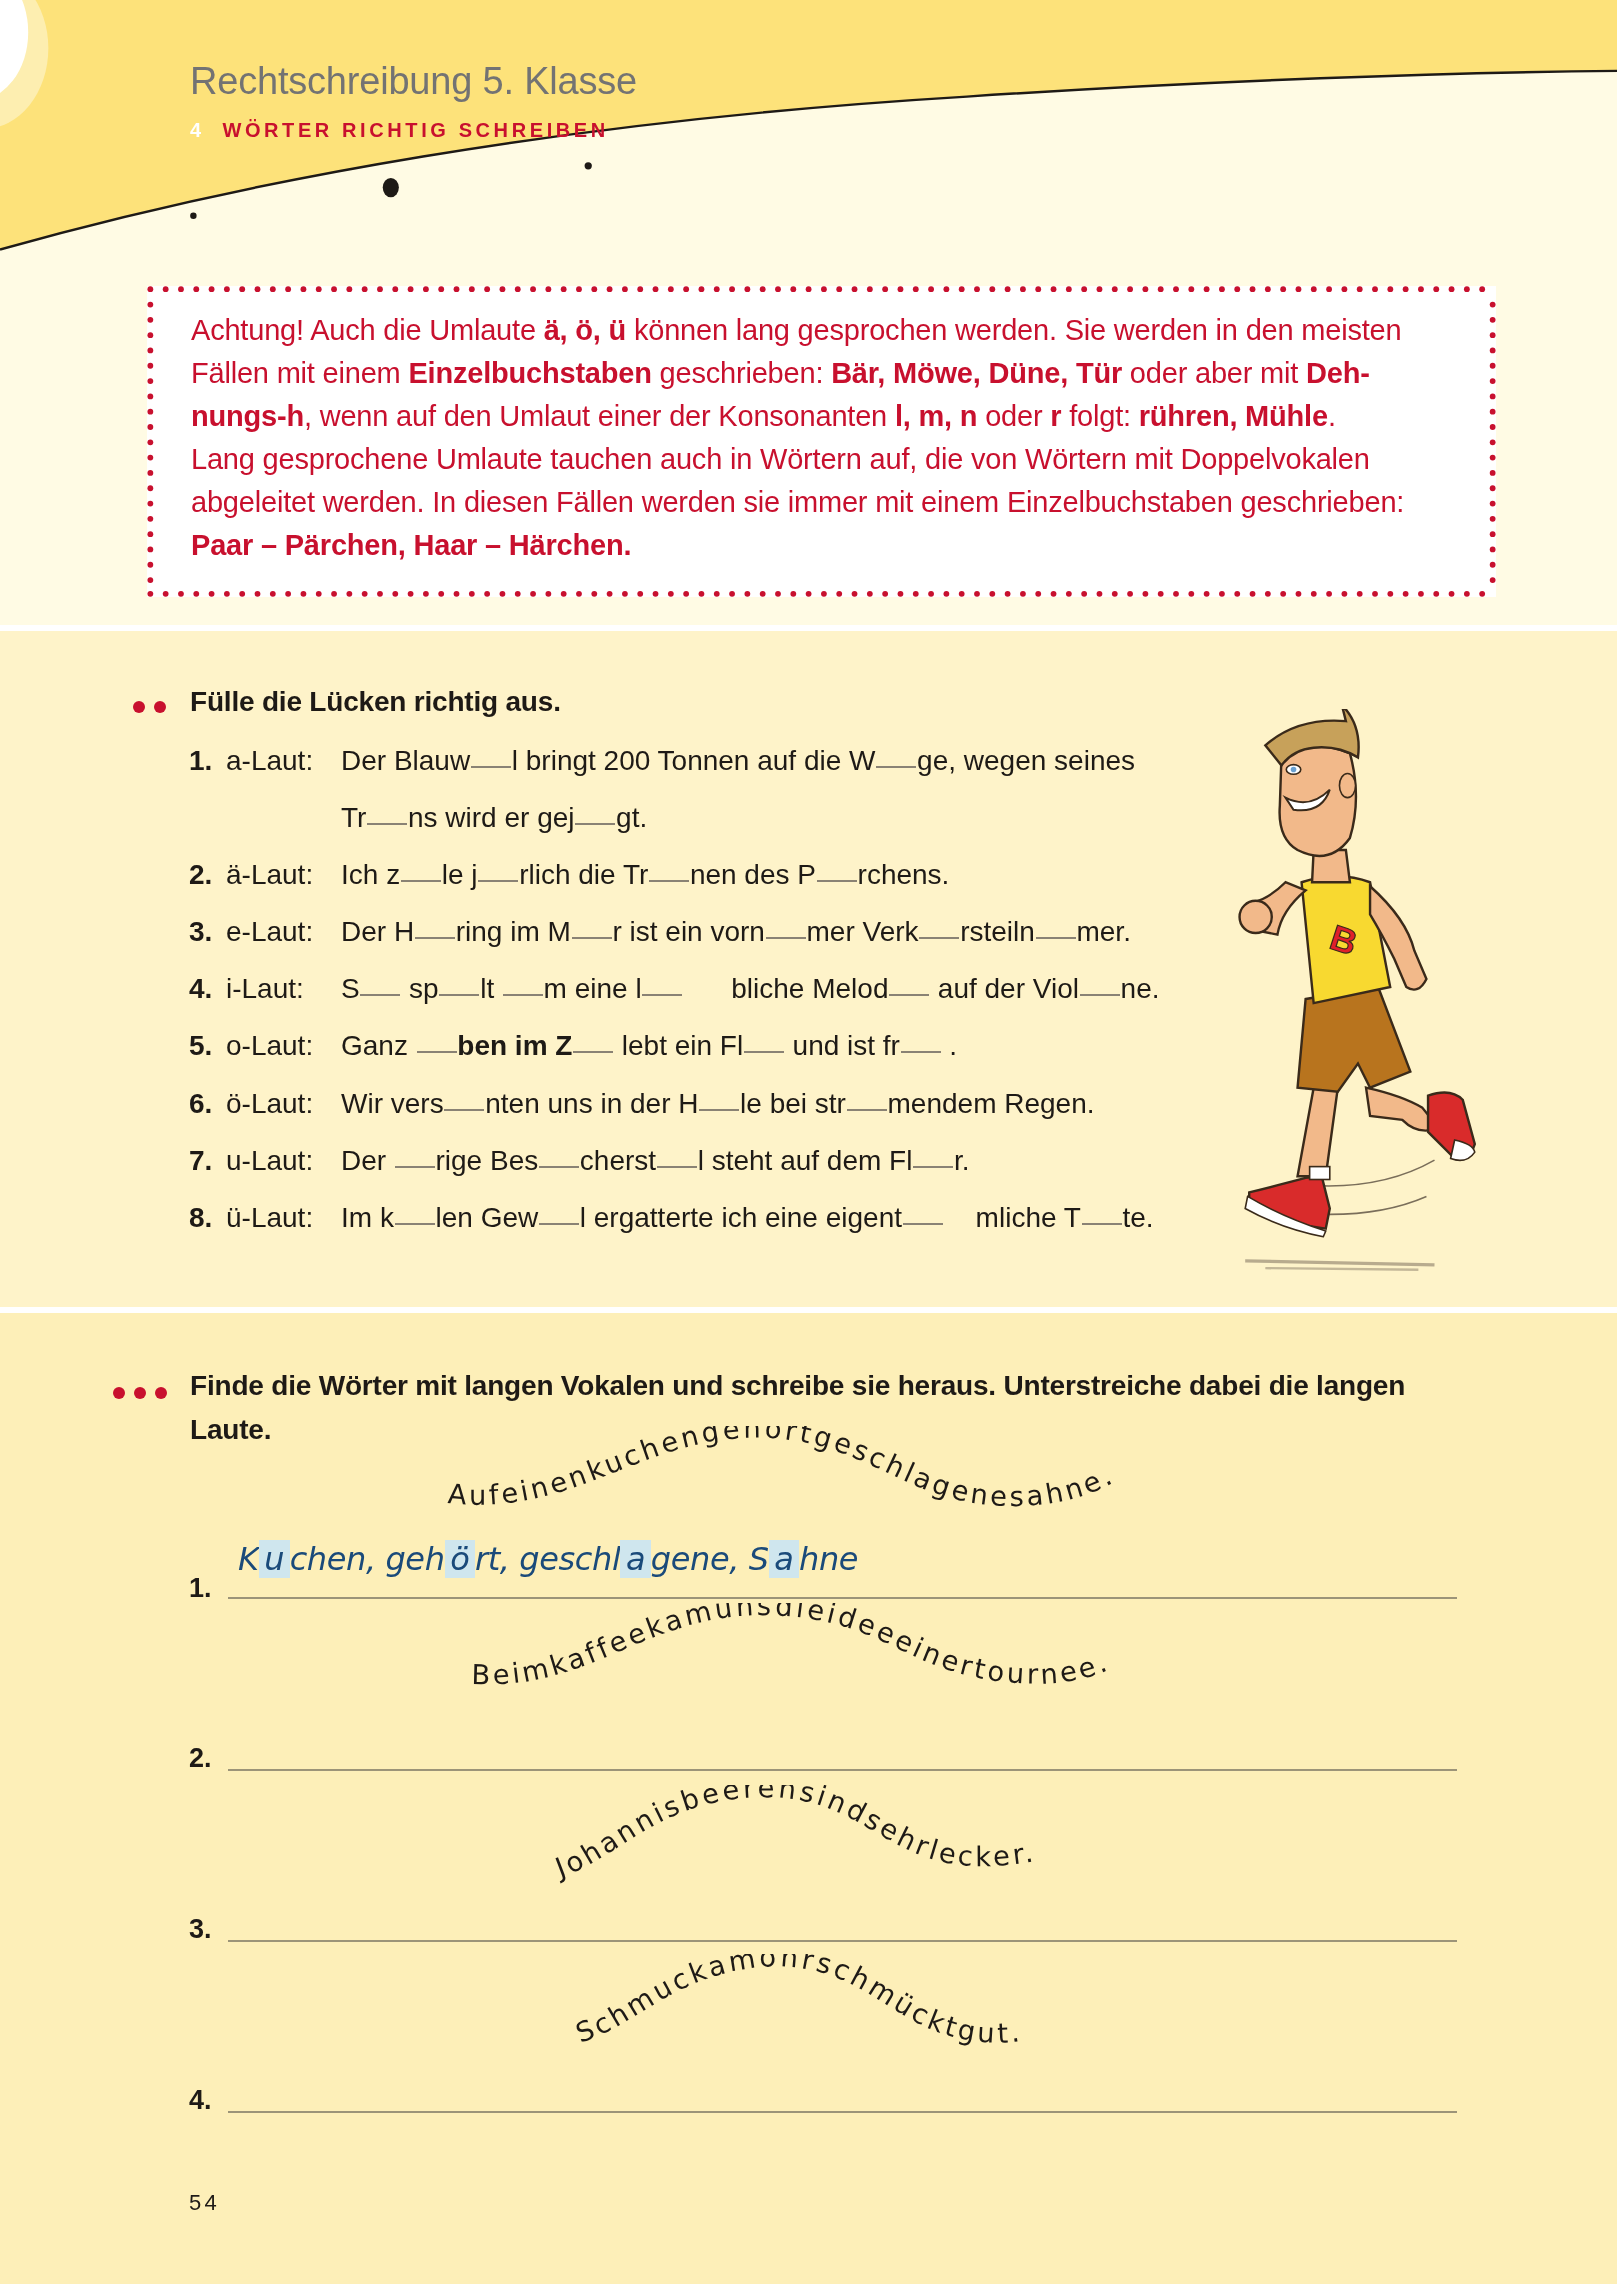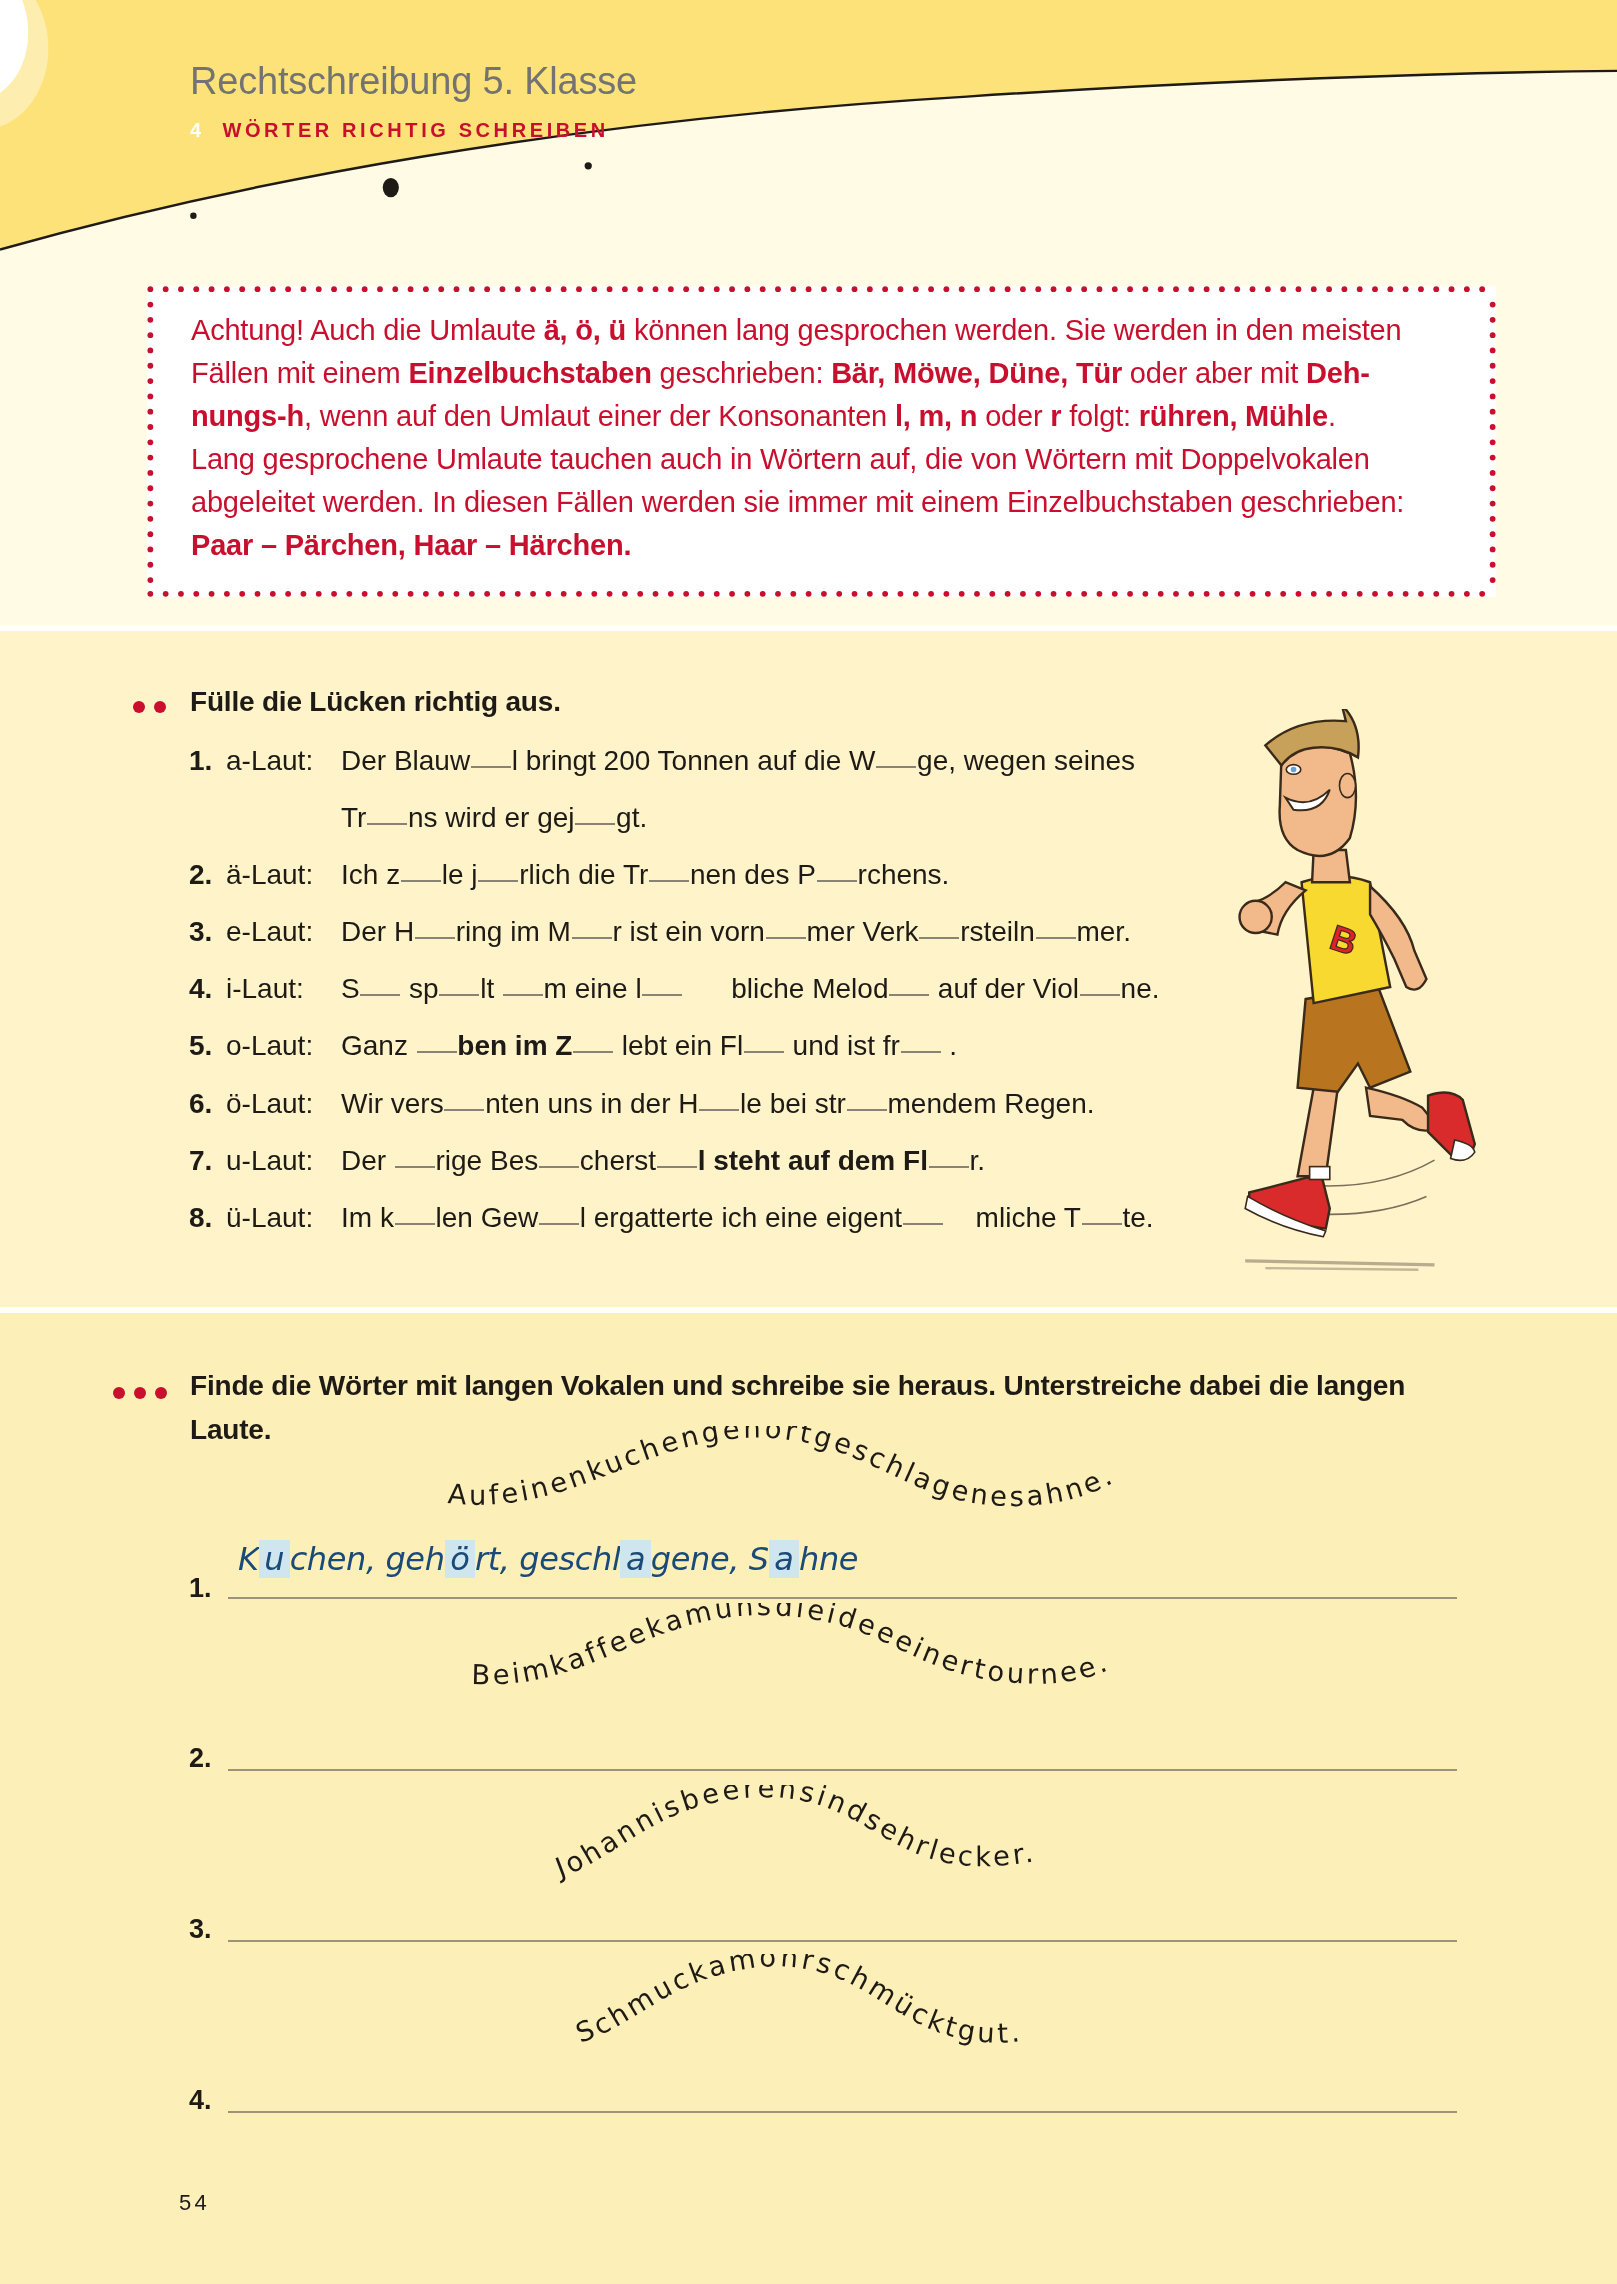--- a/index.html
+++ b/index.html
@@ -59,21 +59,21 @@
 
   .answer-line { position:absolute; left:228px; width:1229px; height:0; border-top:2.4px solid #9c9478; }
   .answer-num { position:absolute; left:189px; font-weight:bold; font-size:27px; }
 
   #handwritten {
     position:absolute; left:238px; top:1540px; font-size:32px; color:#1a4a7a;
     font-family:"DejaVu Sans", sans-serif; font-style:italic; white-space:nowrap; letter-spacing:-0.4px;
   }
   .hl { background:#cfe6ee; padding:0 5.6px; }
 
-  #page-number { position:absolute; left:179px; top:2190px; font-size:22px; letter-spacing:3.2px; }
+  #page-number { position:absolute; left:189px; top:2190px; font-size:22px; letter-spacing:3.2px; }
 </style>
 </head>
 <body>
 
 <svg id="header-bg" viewBox="0 0 2008 780" preserveAspectRatio="none">
   <rect x="0" y="0" width="2008" height="780" fill="#fffbe4"></rect>
   <path d="M0,310 C300,225 700,150 1200,120 C1500,100 1800,90 2008,88 L2008,0 L0,0 Z" fill="#fde27a"></path>
   <path d="M0,310 C300,225 700,150 1200,120 C1500,100 1800,90 2008,88" fill="none" stroke="#1e1a16" stroke-width="3"></path>
   <circle cx="240" cy="268" r="4" fill="#1e1a16"></circle>
   <ellipse cx="485" cy="233" rx="10" ry="12" fill="#1e1a16"></ellipse>
@@ -429,21 +429,21 @@
     <div class="ex-row" style="top: 1145px;">
       <span class="ex-num">7.</span>
       <span class="ex-label">u-Laut:</span>
       <span class="ex-sentence">
         <span style="white-space: pre;">Der </span>
         <span class="gap"></span>
         <span style="white-space: pre;">rige Bes</span>
         <span class="gap"></span>
         <span style="white-space: pre;">cherst</span>
         <span class="gap"></span>
-        <span style="white-space: pre; font-weight: bold;">l steht auf dem Fl</span>
+        <span style="white-space: pre;">l steht auf dem Fl</span>
         <span class="gap"></span>
         <span style="white-space: pre;">r.</span>
       </span>
     </div>
     <div class="ex-row" style="top: 1202px;">
       <span class="ex-num">8.</span>
       <span class="ex-label">ü-Laut:</span>
       <span class="ex-sentence">
         <span style="white-space: pre;">Im k</span>
         <span class="gap"></span>

